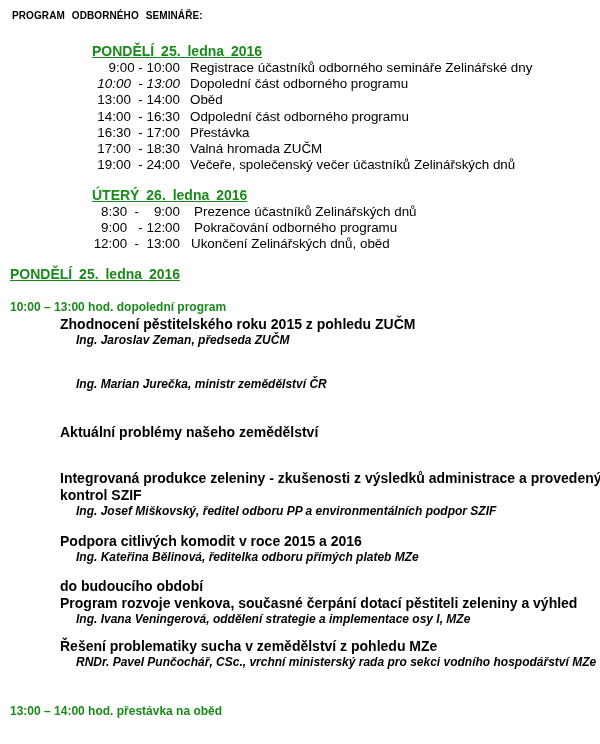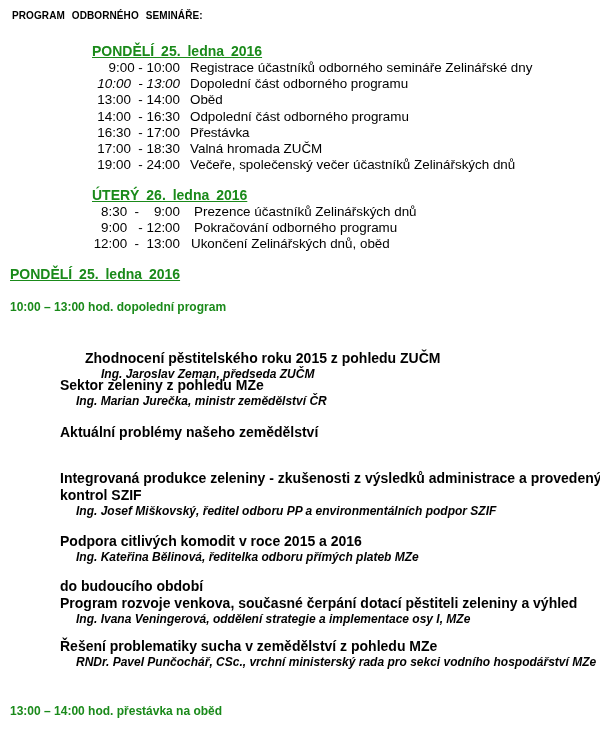--- a/index.html
+++ b/index.html
@@ -69,26 +69,25 @@
     </div>
   <div class="row">
       <span class="time" style="left:0; width:88px;">12:00  -  13:00</span>
       <span class="desc" style="left:99px;">Ukončení Zelinářských dnů, oběd</span>
     </div>
 </div>
 
 <div class="abs day-head green" style="left:10px; top:266px;">PONDĚLÍ   25. ledna 2016</div>
 <div class="abs sec-head green" style="left:10px; top:300px;">10:00 – 13:00 hod. dopolední program</div>
 
-<div class="talk" style="top:350px;margin-left:25px;">
+<div class="talk" style="top:316px;">
   <div class="t">Zhodnocení pěstitelského roku 2015 z pohledu ZUČM</div>
   <div class="s">Ing. Jaroslav Zeman, předseda ZUČM</div>
 </div>
 <div class="talk" style="top:377px;">
-  <div class="t">Sektor zeleniny z pohledu MZe</div>
   <div class="s">Ing. Marian Jurečka, ministr zemědělství ČR</div>
 </div>
 <div class="talk" style="top:424px;">
   <div class="t">Aktuální problémy našeho zemědělství</div>
 </div>
 <div class="talk" style="top:470px;">
   <div class="t">Integrovaná produkce zeleniny - zkušenosti z výsledků administrace a provedených</div>
   <div class="t">kontrol SZIF</div>
   <div class="s">Ing. Josef Miškovský, ředitel odboru PP a environmentálních podpor SZIF</div>
 </div>

